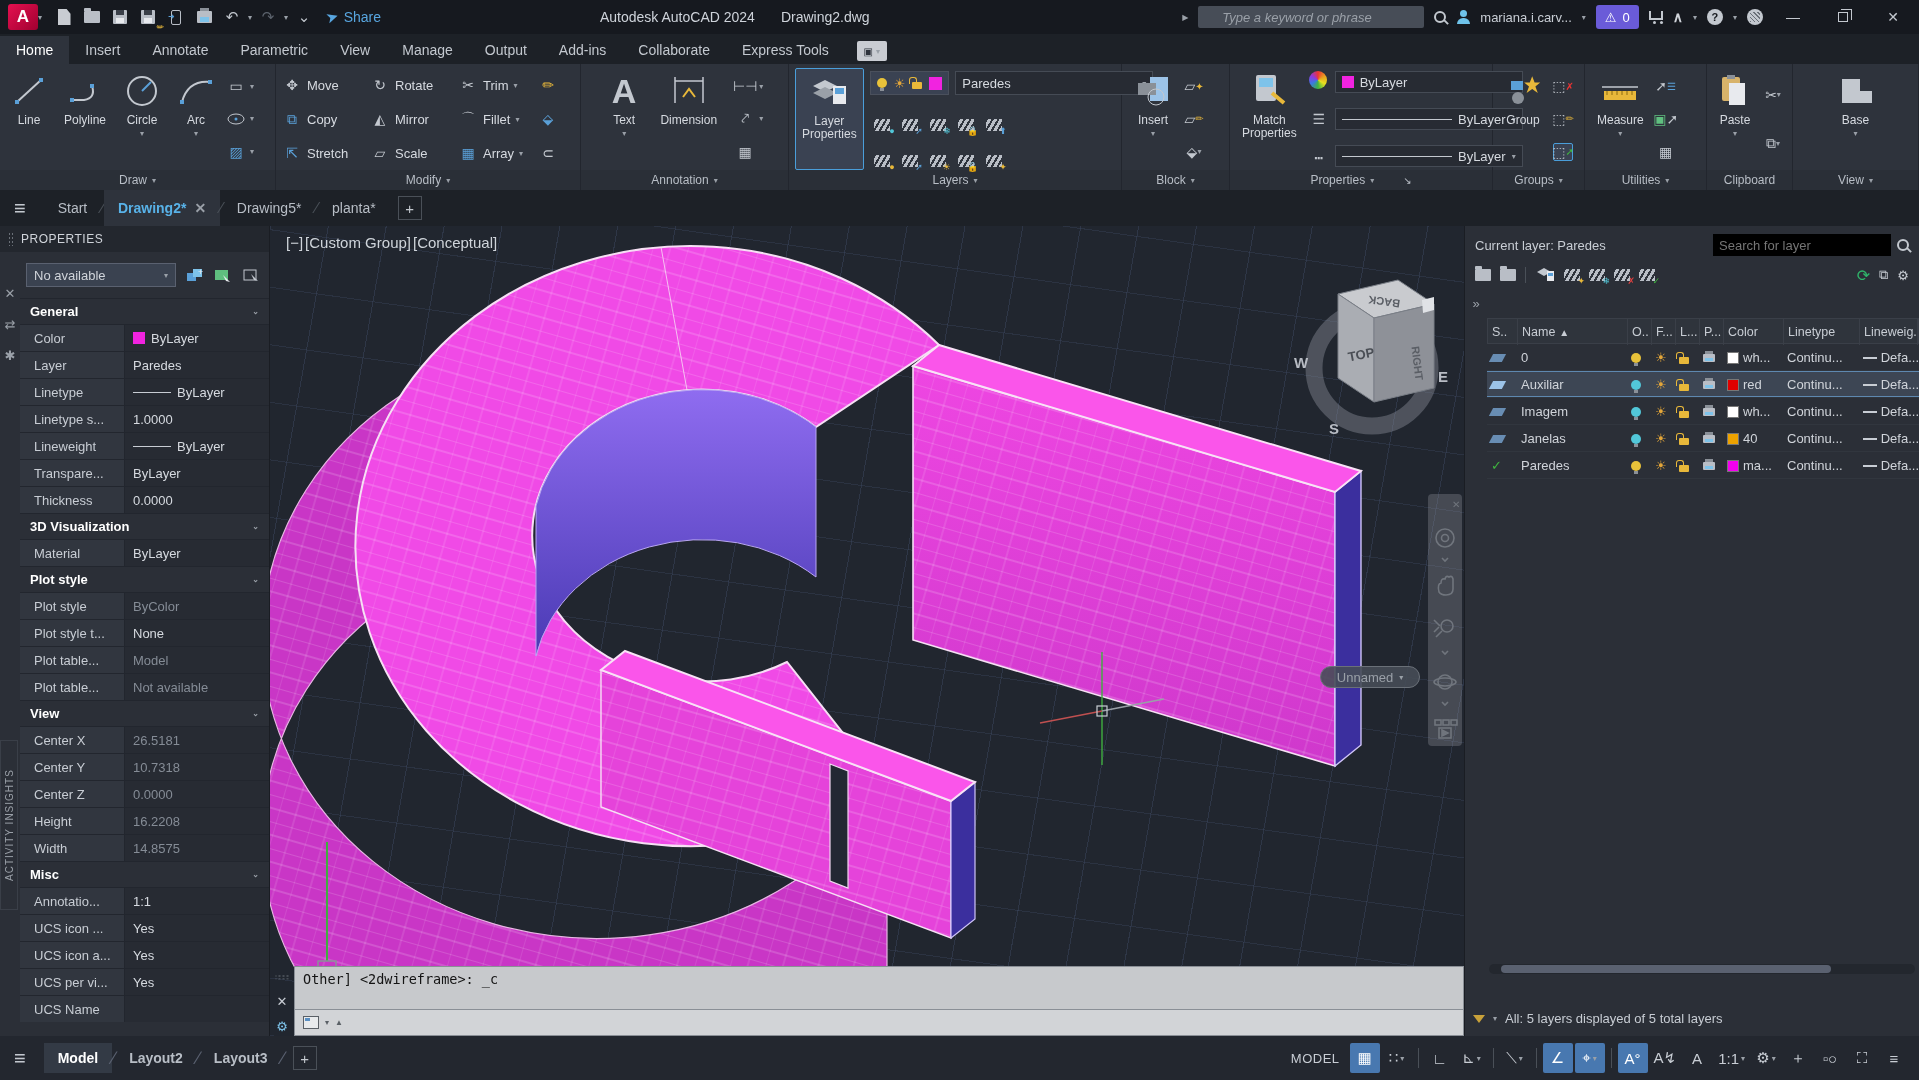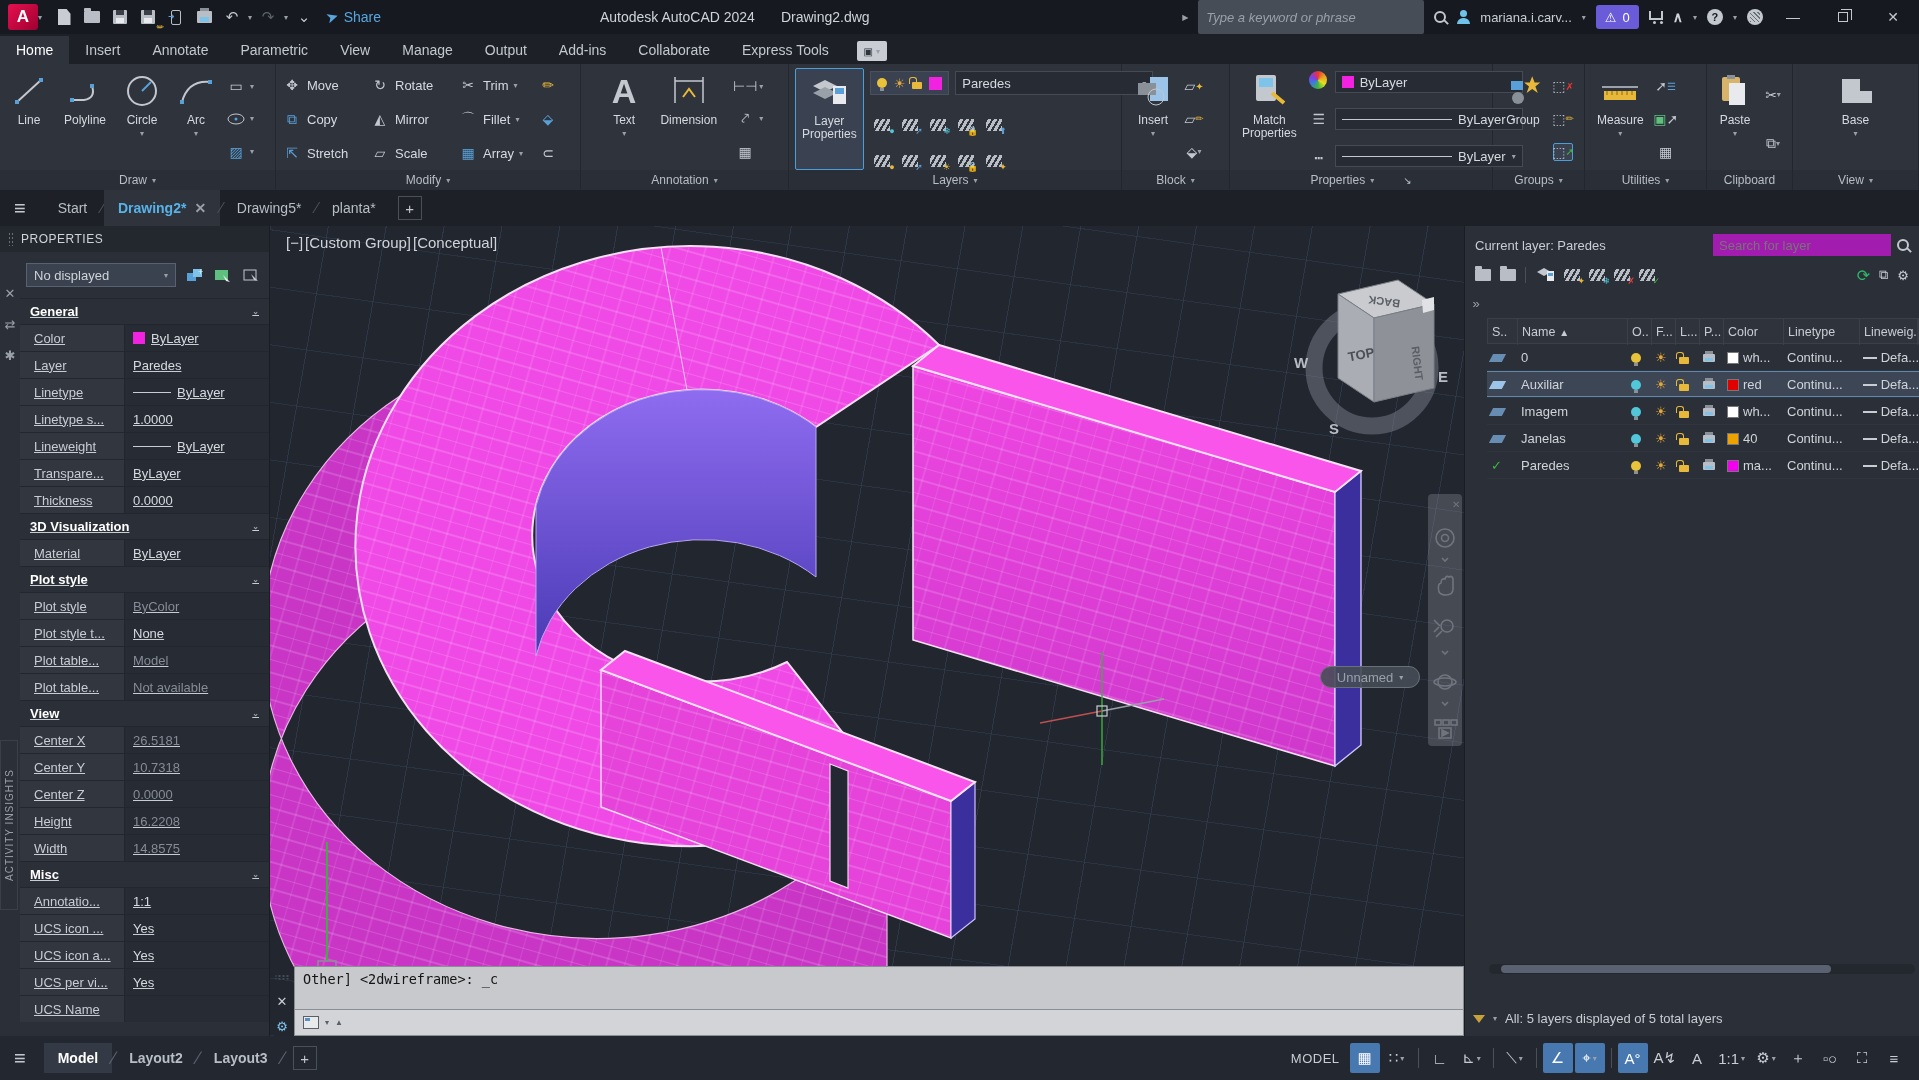--- a/index.html
+++ b/index.html
@@ -24,22 +24,22 @@
   .badge-pencil:after{content:"✏";position:absolute;right:-4px;bottom:-3px;font-size:9px;color:#e8b83a;}
   .icon-printer-q{width:15px;height:12px;background:#b9bec6;position:relative;border-radius:1px;}
   .icon-printer-q:before{content:"";position:absolute;left:3px;top:-3px;width:9px;height:3px;background:#8a9098;}
   .icon-printer-q:after{content:"";position:absolute;left:3px;bottom:1px;width:9px;height:5px;background:#7ec3ea;}
   .icon-mobile{width:10px;height:15px;border:1.5px solid #b9bec6;border-radius:2px;position:relative;}
   .icon-mobile:after{content:"➜";position:absolute;left:-4px;top:1px;font-size:8px;color:#5aa0d8;}
   .share-btn{display:flex;align-items:center;gap:5px;color:#58a6e0;margin-left:10px;font-size:14px;}
   .share-plane{color:#58a6e0;font-size:15px;transform:rotate(-18deg);display:inline-block;}
   #title-center{position:absolute;left:600px;top:0;height:34px;display:flex;align-items:center;gap:26px;color:#ced3da;font-size:14px;}
   #title-right{margin-left:auto;display:flex;align-items:center;gap:10px;padding-right:6px;height:100%;}
-  .t-search{width:226px;height:34px;background:#474d57;border:none;border-radius:2px;color:#eab308;
-    font-style:italic;padding:0 8px;font-size:13px;outline:none;}
+  .t-search{width:226px;height:22px;background:#474d57;border:none;border-radius:2px;color:#eab308;
+    font-style:italic;padding:0 24px;font-size:13px;outline:none;}
   .t-search::placeholder{color:#9aa0a8;font-style:italic;}
   .icon-search{width:12px;height:12px;border:2px solid #c3c8cf;border-radius:50%;position:relative;}
   .icon-search:after{content:"";position:absolute;width:6px;height:2px;background:#c3c8cf;transform:rotate(45deg);right:-5px;bottom:-2px;}
   .icon-user{width:14px;height:14px;position:relative;}
   .icon-user:before{content:"";position:absolute;left:4px;top:0;width:7px;height:7px;border-radius:50%;background:#6fc3ea;}
   .icon-user:after{content:"";position:absolute;left:1px;bottom:0;width:13px;height:6px;border-radius:6px 6px 0 0;background:#6fc3ea;}
   .warn-badge{height:24px;padding:0 9px;background:#6a5bd8;border-radius:3px;color:#fff;display:flex;align-items:center;gap:6px;font-size:13px;}
   .icon-cart{width:14px;height:9px;border-bottom:2px solid #c3c8cf;border-left:2px solid #c3c8cf;border-right:2px solid #c3c8cf;position:relative;margin-top:-4px;}
   .icon-cart:after{content:"";position:absolute;left:2px;bottom:-6px;width:3px;height:3px;border-radius:50%;background:#c3c8cf;box-shadow:7px 0 #c3c8cf;}
   .icon-amark{font-weight:bold;color:#d0d4da;font-size:14px;}
@@ -105,21 +105,21 @@
   
   #palette{width:270px;height:810px;background:#2b2f37;position:relative;border-right:1px solid #1a1d23;}
   .pal-title{height:26px;display:flex;align-items:center;gap:8px;padding:0 8px;background:#23272e;
     color:#d0d4da;font-size:12px;letter-spacing:.5px;}
   .grip{width:5px;height:14px;background-image:radial-gradient(#6a7078 1px,transparent 1px);background-size:3px 4px;}
   .pal-toolbar{height:46px;display:flex;align-items:center;gap:8px;padding:0 8px 0 26px;}
   .noselect{flex:0 0 150px;height:24px;background:#3a4250;border:1px solid #5a6170;color:#d0d4da;
     display:flex;align-items:center;justify-content:space-between;padding:0 7px;font-size:13px;}
   .pt-ic{width:22px;height:20px;display:flex;align-items:center;justify-content:center;font-size:13px;}
   .pal-edge{position:absolute;left:0;top:26px;width:20px;bottom:0;display:flex;flex-direction:column;align-items:center;gap:16px;padding-top:34px;color:#9aa0a8;}
-  #prop-rows{position:absolute;left:20px;top:72px;right:0;bottom:0;overflow:hidden;text-decoration:underline;}
+  #prop-rows{position:absolute;left:20px;top:72px;right:0;bottom:0;overflow:hidden;}
   .sec-hdr{height:26px;display:flex;align-items:center;justify-content:space-between;padding:0 10px 0 10px;
     color:#fff;font-weight:bold;font-size:13px;background:#2b2f37;border-top:1px solid #22262e;}
   .prow{height:27px;display:flex;border-top:1px solid #22262e;font-size:13px;}
   .prow .pl{width:105px;background:#31363f;color:#c8cdd4;display:flex;align-items:center;padding-left:14px;border-right:1px solid #22262e;}
   .prow .pv{flex:1;background:#272b33;color:#d6dae0;display:flex;align-items:center;gap:6px;padding-left:8px;}
   .prow .pv.dim{color:#858c96;}
   .swatch{width:12px;height:12px;background:#f123e0;display:inline-block;}
   .lt-dash{width:38px;height:1px;background:#c8cdd4;display:inline-block;}
   .activity-tab{position:absolute;left:0;top:514px;width:18px;height:170px;background:#2b2f37;border:1px solid #3a3f48;
     writing-mode:vertical-rl;transform:rotate(180deg);display:flex;align-items:center;justify-content:center;
@@ -141,21 +141,21 @@
   .cmd-panel{flex:1;display:flex;flex-direction:column;}
   .cmd-hist{flex:1;background:#c7c9cc;color:#141414;font-family:"DejaVu Sans Mono",monospace;
     font-size:13.5px;line-height:19px;padding:3px 8px;border:1px solid #8a8f96;}
   .cmd-input{height:26px;background:#d2d4d7;display:flex;align-items:center;gap:6px;padding:0 8px;border:1px solid #8a8f96;border-top:none;}
   .cmd-box{width:16px;height:13px;border:1px solid #5a6066;background:#e8eaec;position:relative;}
   .cmd-box:before{content:"";position:absolute;left:1px;top:1px;width:5px;height:3px;background:#5a8fc3;}
   .cmd-in{flex:1;border:none;background:transparent;font-style:italic;color:#6a6e74;font-size:14px;font-family:"DejaVu Sans Mono",monospace;outline:none;}
   
   #layerpanel{width:455px;height:810px;background:#2b2f37;position:relative;border-left:1px solid #1a1d23;font-size:13px;}
   .lm-row2{display:flex;align-items:center;justify-content:space-between;padding:8px 10px 4px 10px;}
-  .lm-search{width:178px;height:22px;background:#a21caf;border:none;color:#b8bec6;padding:0 6px;font-size:13px;outline:none;}
+  .lm-search{width:178px;height:22px;background:#000000;border:none;color:#b8bec6;padding:0 6px;font-size:13px;outline:none;}
   .lm-toolbar{display:flex;align-items:center;gap:9px;padding:4px 10px;height:30px;}
   .lm-sep{width:1px;height:16px;background:#4a5058;}
   .spacer{flex:1;}
   #layer-table{position:absolute;left:22px;top:92px;right:0;}
   .lt-grid{display:grid;grid-template-columns:30px 110px 24px 24px 24px 24px 60px 76px 1fr;align-items:center;}
   .lt-head{height:26px;background:#2f343c;border:1px solid #3a3f48;color:#c8cdd4;font-size:12.5px;}
   .lt-head>div{padding-left:4px;border-right:1px solid #3a3f48;height:26px;display:flex;align-items:center;gap:4px;overflow:hidden;}
   .lrow{height:27px;border-bottom:1px solid #31363e;color:#d0d4da;}
   .lrow>div{padding-left:4px;height:27px;display:flex;align-items:center;gap:4px;overflow:hidden;}
   .lrow.selected{background:#3d4654;box-shadow:inset 0 1px 0 #5e88b0,inset 0 -1px 0 #5e88b0;}
@@ -677,21 +677,21 @@
 
 <div id="main">
 
   <div id="palette">
     <div class="pal-title">
       <span class="grip"></span>
       <span>PROPERTIES</span>
     </div>
     <div class="pal-toolbar">
       <div class="noselect">
-        <span>No displayed</span>
+        <span>No available</span>
         <span class="caret">▾</span>
       </div>
       <span class="pt-ic">
           <svg width="18" height="16">
             <rect x="2" y="6" width="9" height="8" fill="#5aa0d8"></rect>
             <rect x="8" y="2" width="9" height="8" fill="#7ec3ea"></rect>
             <text x="13" y="8" font-size="9" fill="#e8eaee">+</text>
           </svg>
         </span>
       <span class="pt-ic">

